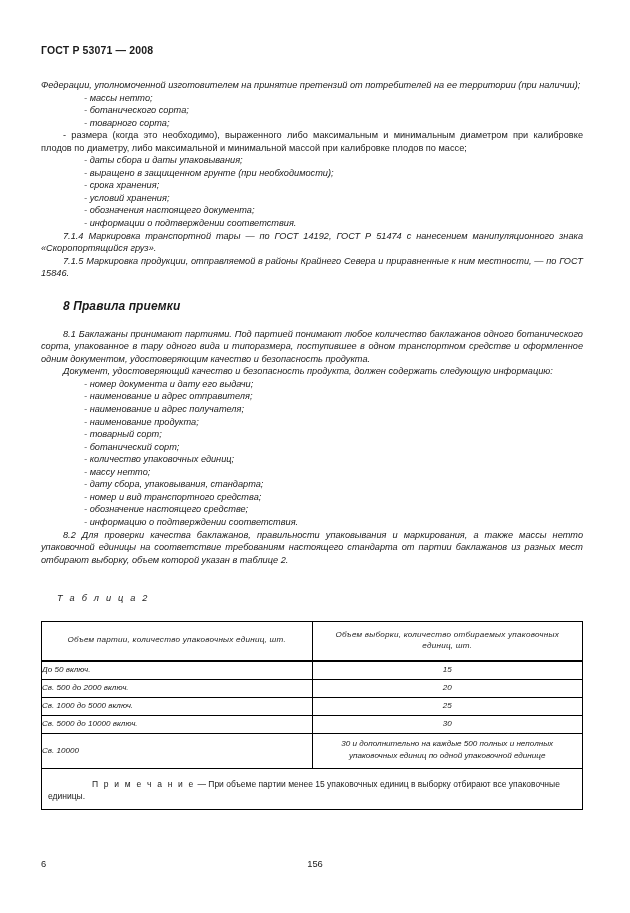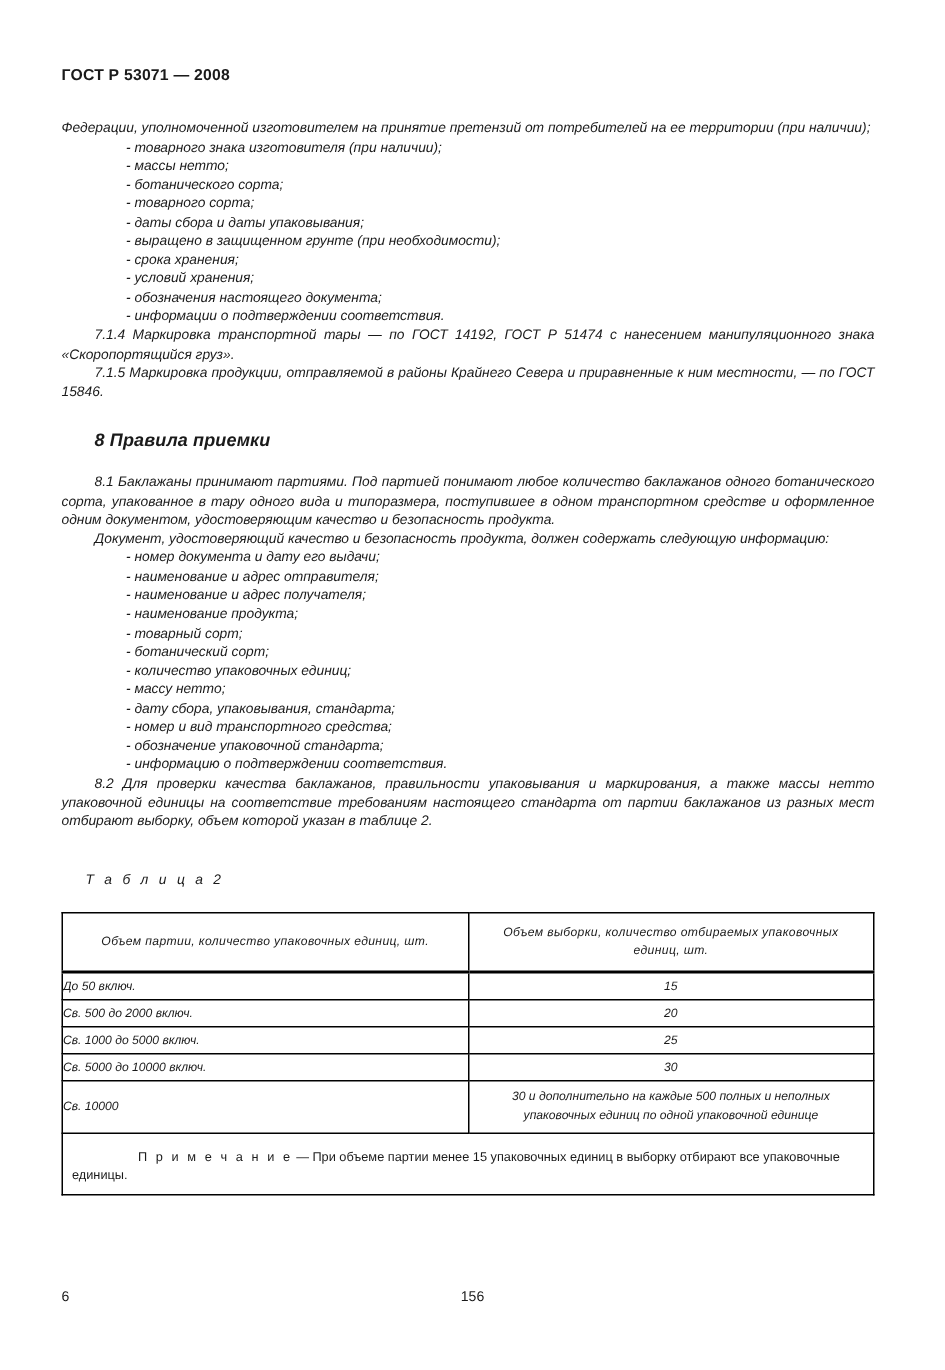--- a/index.html
+++ b/index.html
@@ -165,25 +165,25 @@
 <body>
 
 <div class="page">
 
   <div class="doc-header">ГОСТ Р 53071 — 2008</div>
 
   <div class="body-col">
 
     <p class="flush">Федерации, уполномоченной изготовителем на принятие претензий от потребителей на ее территории (при наличии);</p>
 
-    <p class="item">- товарного знака изготовителя (при наличии);</p>
     <p class="item">- массы нетто;</p>
     <p class="item">- ботанического сорта;</p>
     <p class="item">- товарного сорта;</p>
 
+    <p class="para roman">- размера (когда это необходимо), выраженного либо максимальным и минимальным диаметром при калибровке плодов по диаметру, либо максимальной и минимальной массой при калибровке плодов по массе;</p>
 
     <p class="item">- даты сбора и даты упаковывания;</p>
     <p class="item">- выращено в защищенном грунте (при необходимости);</p>
     <p class="item">- срока хранения;</p>
     <p class="item">- условий хранения;</p>
     <p class="item">- обозначения настоящего документа;</p>
     <p class="item">- информации о подтверждении соответствия.</p>
 
     <p class="para">7.1.4 Маркировка транспортной тары — по ГОСТ 14192, ГОСТ Р 51474 с нанесением манипуляционного знака «Скоропортящийся груз».</p>
 
@@ -202,21 +202,21 @@
     <p class="item">- номер документа и дату его выдачи;</p>
     <p class="item">- наименование и адрес отправителя;</p>
     <p class="item">- наименование и адрес получателя;</p>
     <p class="item">- наименование продукта;</p>
     <p class="item">- товарный сорт;</p>
     <p class="item">- ботанический сорт;</p>
     <p class="item">- количество упаковочных единиц;</p>
     <p class="item">- массу нетто;</p>
     <p class="item">- дату сбора, упаковывания, стандарта;</p>
     <p class="item">- номер и вид транспортного средства;</p>
-    <p class="item">- обозначение упаковочной стандарта;</p>
+    <p class="item">- обозначение настоящего средстве;</p>
     <p class="item">- информацию о подтверждении соответствия.</p>
 
     <p class="para">8.2 Для проверки качества баклажанов, правильности упаковывания и маркирования, а также массы нетто упаковочной единицы на соответствие требованиям настоящего стандарта от партии баклажанов из разных мест отбирают выборку, объем которой указан в таблице 2.</p>
 
     <div class="gap-sm"></div>
 
     <p class="table-caption">Т а б л и ц а  2</p>
 
     <table class="gost">
       <thead>

